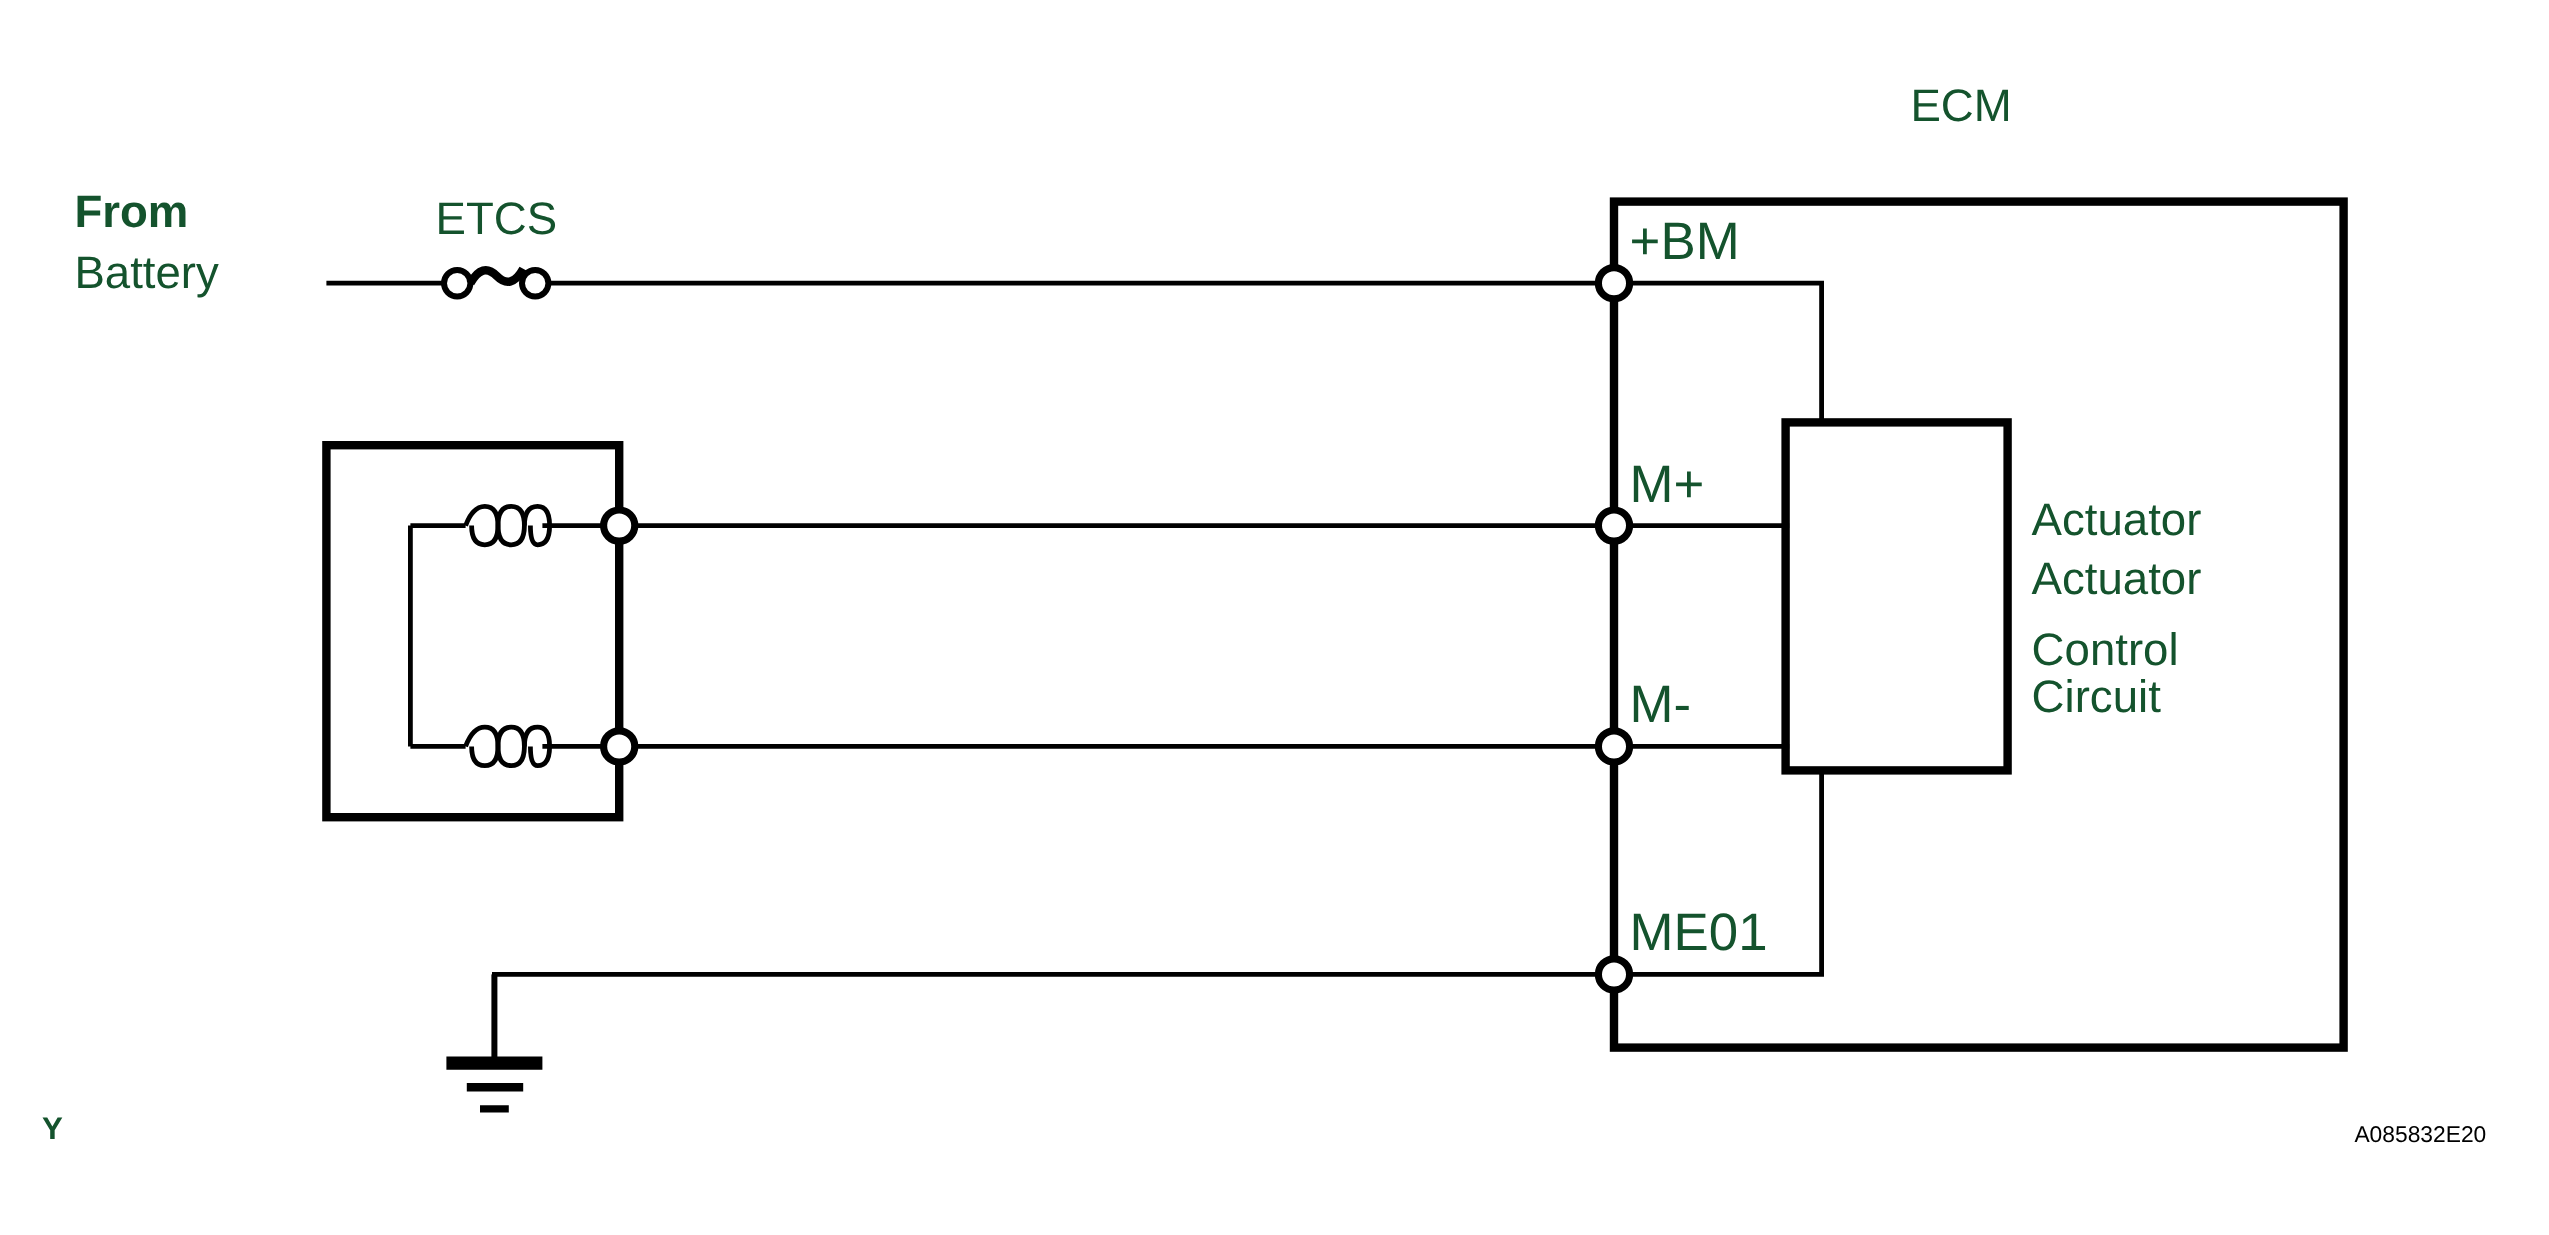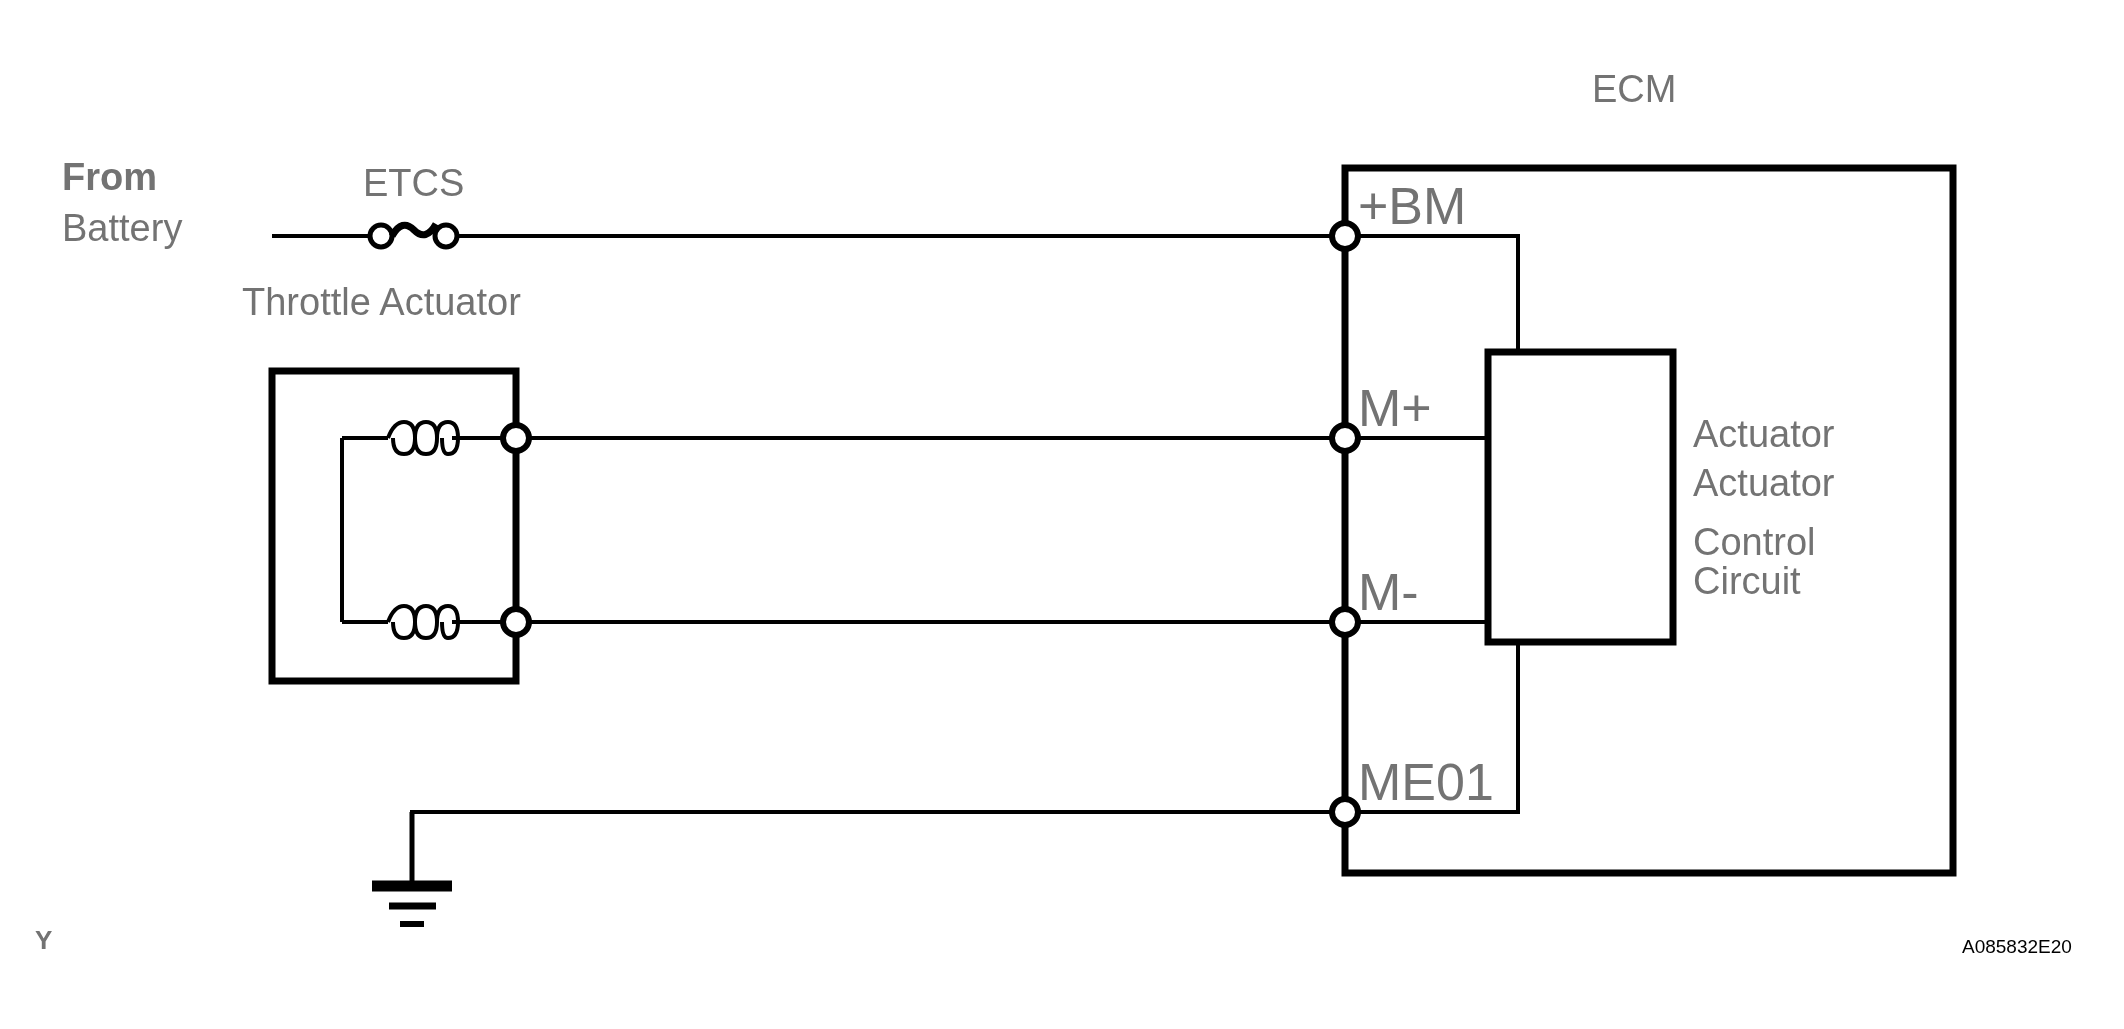--- a/index.html
+++ b/index.html
@@ -23,25 +23,25 @@
     position: absolute;
     left: 0;
     top: 0;
     width: 2124px;
     height: 1029px;
   }
   .lbl {
     position: absolute;
     white-space: pre;
     line-height: 1.18;
-    color: #737373;
+    color: #14532d;
     font-family: "Liberation Sans", sans-serif;
   }
   .lbl-big   { font-size: 38px; }
-  .lbl-term  { font-size: 52px; }
+  .lbl-term  { font-size: 44px; }
   .lbl-small { font-size: 19px; color: #000000; }
   .lbl-tiny  { font-size: 26px; font-weight: bold; }
 </style>
 </head>
 <body>
 
 <div id="canvas">
 
   <svg id="diagram-svg" viewBox="0 0 2124 1029" xmlns="http://www.w3.org/2000/svg">
 
@@ -108,21 +108,20 @@
 
     <circle cx="516" cy="438" r="13" fill="#ffffff" stroke="#000000" stroke-width="6"></circle>
     <circle cx="516" cy="622" r="13" fill="#ffffff" stroke="#000000" stroke-width="6"></circle>
   </svg>
 
   <div class="lbl lbl-big" style="left:62px; top:155px;font-weight:bold;">From</div>
   <div class="lbl lbl-big" style="left:62px; top:206px;">Battery</div>
 
   <div class="lbl lbl-big" style="left:349px; top:161px;margin-left:14px;">ETCS</div>
 
-  <div class="lbl lbl-big" style="left:242px; top:280px;">Throttle Actuator</div>
 
   <div class="lbl lbl-big" style="left:1592px; top:67px;">ECM</div>
 
   <div class="lbl lbl-term" style="left:1358px; top:176px;">+BM</div>
   <div class="lbl lbl-term" style="left:1358px; top:378px;">M+</div>
   <div class="lbl lbl-term" style="left:1358px; top:562px;">M-</div>
   <div class="lbl lbl-term" style="left:1358px; top:752px;">ME01</div>
 
   <div class="lbl lbl-big" style="left:1693px; top:412px;">Actuator</div>
   <div class="lbl lbl-big" style="left:1693px; top:461px;">Actuator</div>

